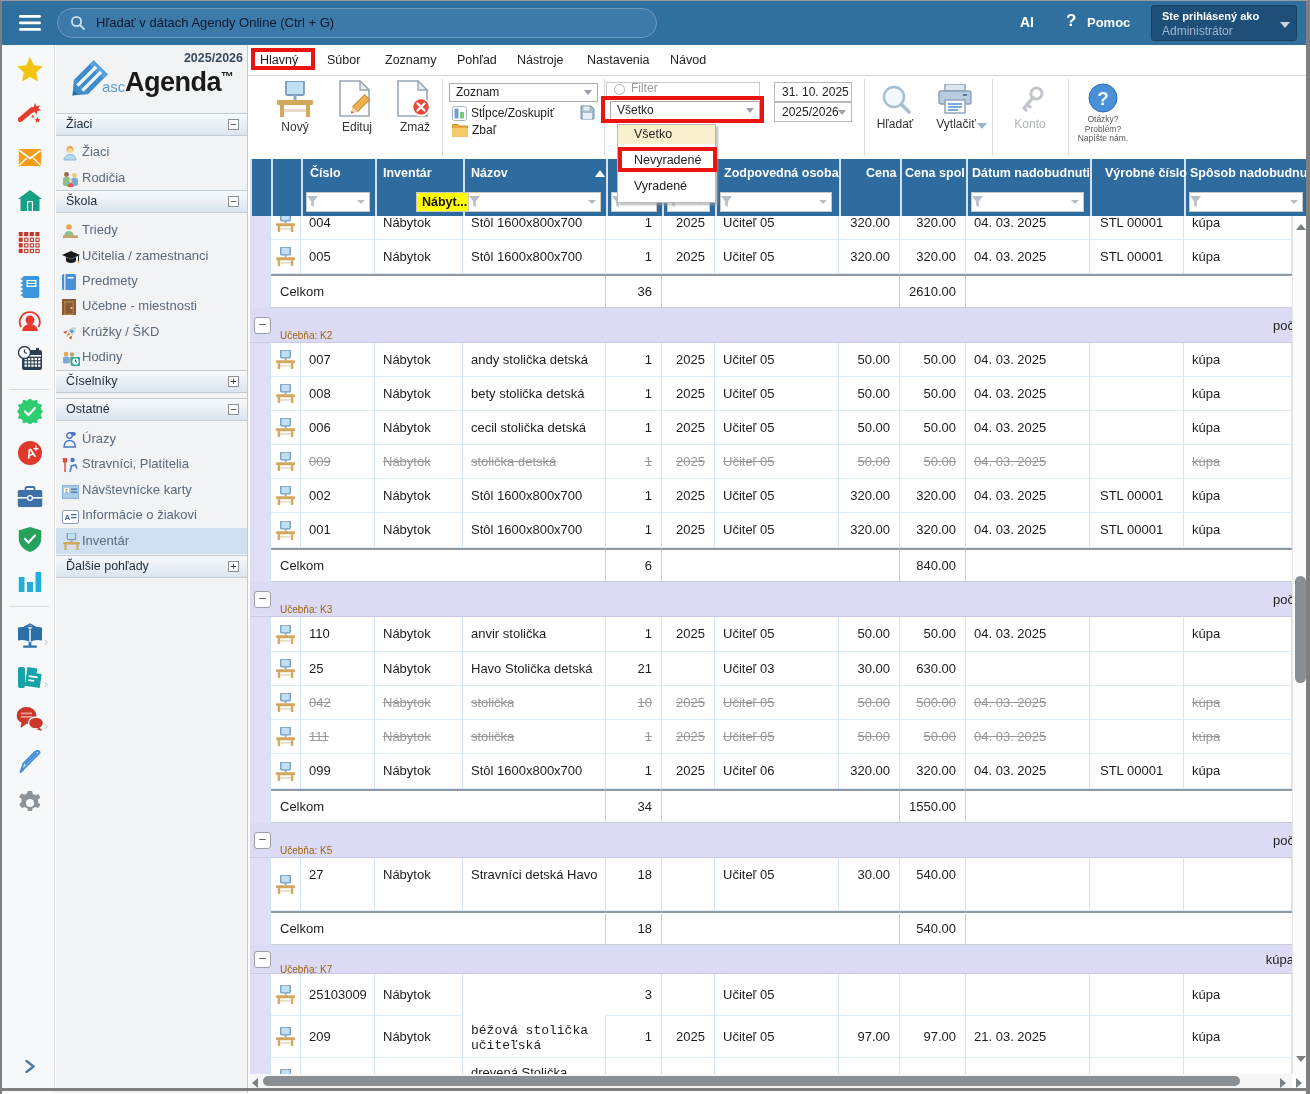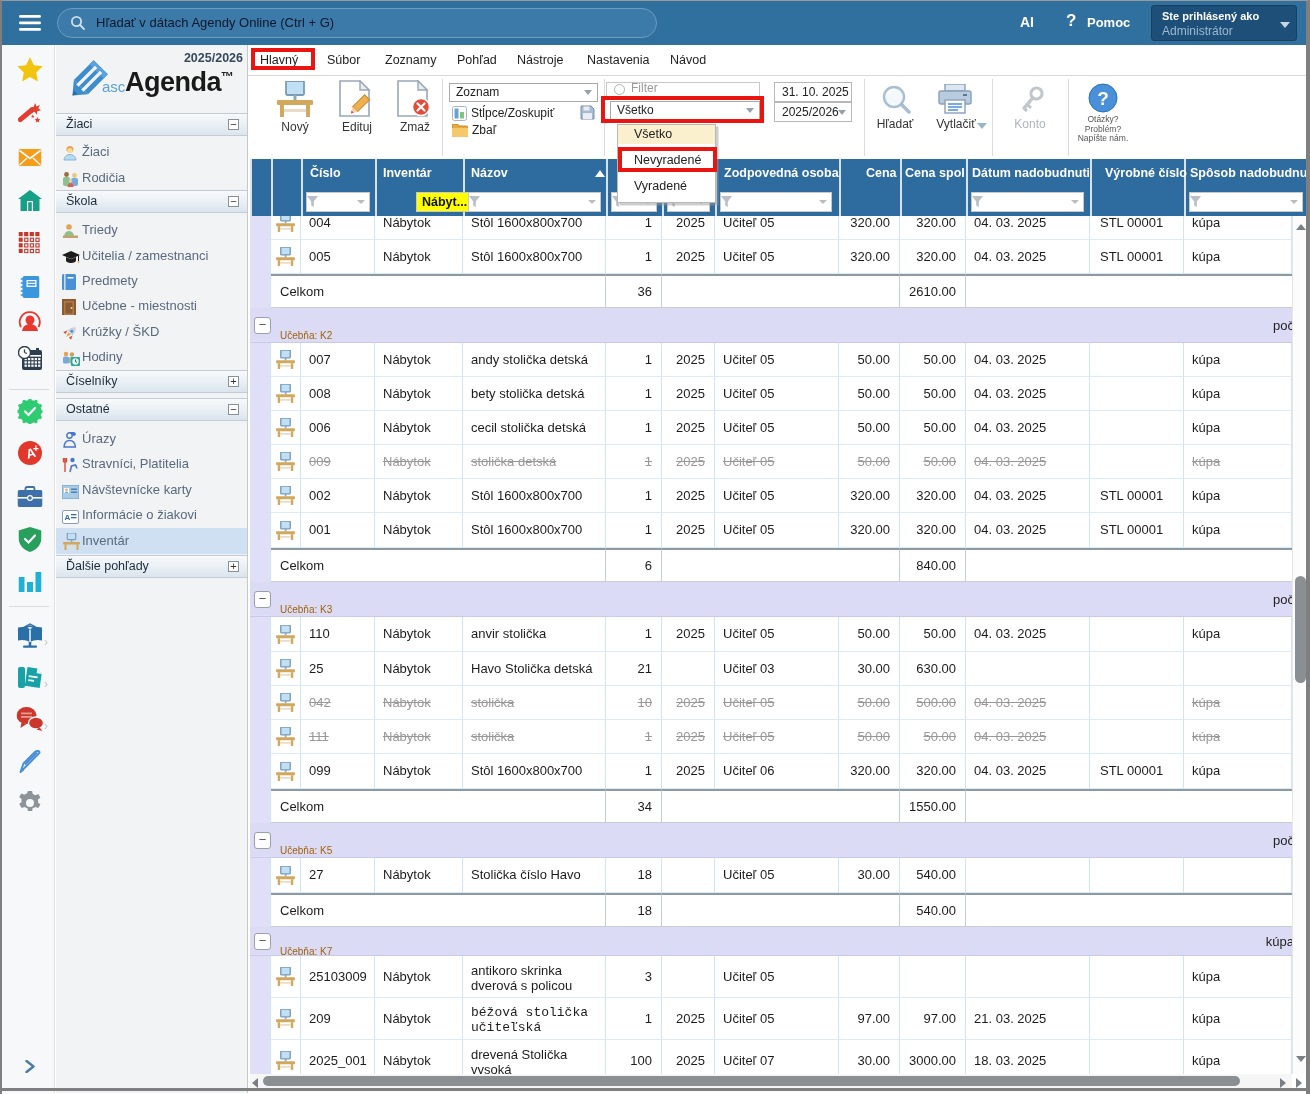--- a/index.html
+++ b/index.html
@@ -884,35 +884,35 @@
           <div class="ckcell" style="left:412px;width:238px;line-height:32px;border-top:2px solid #8f99a2;"></div>
           <div class="ckcell num" style="left:650px;width:66px;line-height:32px;border-top:2px solid #8f99a2;">1550.00</div>
           <div class="ckcell" style="left:716px;width:326px;line-height:32px;border-top:2px solid #8f99a2;border-right:none;"></div>
         </div>
         <div class="row band" style="height:35px">
           <div class="cell indent" style="left:0;width:21px;background:transparent;border-right-color:transparent;"></div>
           <div class="minusbtn">−</div>
           <div class="bandlab">Učebňa: K5</div>
           <div class="bandright">poč</div>
         </div>
-        <div class="row" style="height:35px">
+        <div class="row" style="height:53px">
           <div class="cell indent" style="left:0;width:21px"></div>
           <div class="cell desk" style="left:21px;width:30px">
             <svg width="21" height="19" viewBox="0 0 20 18">
               <rect x="5.5" y="0" width="9" height="7.5" rx="0.8" fill="#c2e0f4" stroke="#7a9cb8" stroke-width="1.3"></rect>
               <rect x="9.3" y="7.5" width="1.6" height="2.4" fill="#8aa8c0"></rect>
               <rect x="1" y="9.7" width="18" height="2.8" rx="0.8" fill="#d2a85c"></rect>
               <rect x="2.6" y="12.5" width="2.3" height="5.5" fill="#d2a85c"></rect>
               <rect x="15.1" y="12.5" width="2.3" height="5.5" fill="#d2a85c"></rect>
               <rect x="4.9" y="14.2" width="10.2" height="1.7" fill="#e8dcc8"></rect>
             </svg>
           </div>
           <div class="cell lft" style="left:51px;width:74px;line-height:34px;">27</div>
           <div class="cell lft" style="left:125px;width:88px;line-height:34px;">Nábytok</div>
-          <div class="cell lft" style="left:213px;width:143px;line-height:34px;">Stolička číslo Havo</div>
+          <div class="cell lft" style="left:213px;width:143px;line-height:34px;">Stravníci detská Havo</div>
           <div class="cell num" style="left:356px;width:56px;line-height:34px;">18</div>
           <div class="cell num" style="left:412px;width:53px;line-height:34px;"></div>
           <div class="cell lft" style="left:465px;width:124px;line-height:34px;">Učiteľ 05</div>
           <div class="cell num" style="left:589px;width:61px;line-height:34px;">30.00</div>
           <div class="cell num" style="left:650px;width:66px;line-height:34px;">540.00</div>
           <div class="cell lft" style="left:716px;width:124px;line-height:34px;"></div>
           <div class="cell lft" style="left:840px;width:94px;padding-left:10px;line-height:34px;"></div>
           <div class="cell lft" style="left:934px;width:108px;line-height:34px;"></div>
         </div>
         <div class="row" style="height:34px">
@@ -936,21 +936,20 @@
               <rect x="5.5" y="0" width="9" height="7.5" rx="0.8" fill="#c2e0f4" stroke="#7a9cb8" stroke-width="1.3"></rect>
               <rect x="9.3" y="7.5" width="1.6" height="2.4" fill="#8aa8c0"></rect>
               <rect x="1" y="9.7" width="18" height="2.8" rx="0.8" fill="#d2a85c"></rect>
               <rect x="2.6" y="12.5" width="2.3" height="5.5" fill="#d2a85c"></rect>
               <rect x="15.1" y="12.5" width="2.3" height="5.5" fill="#d2a85c"></rect>
               <rect x="4.9" y="14.2" width="10.2" height="1.7" fill="#e8dcc8"></rect>
             </svg>
           </div>
           <div class="cell lft" style="left:51px;width:74px;line-height:41px;">25103009</div>
           <div class="cell lft" style="left:125px;width:88px;line-height:41px;">Nábytok</div>
-          <div class="cell c2 lft" style="left:213px;width:143px;white-space:normal;">antikoro skrinka dverová s policou</div>
           <div class="cell num" style="left:356px;width:56px;line-height:41px;">3</div>
           <div class="cell num" style="left:412px;width:53px;line-height:41px;"></div>
           <div class="cell lft" style="left:465px;width:124px;line-height:41px;">Učiteľ 05</div>
           <div class="cell num" style="left:589px;width:61px;line-height:41px;"></div>
           <div class="cell num" style="left:650px;width:66px;line-height:41px;"></div>
           <div class="cell lft" style="left:716px;width:124px;line-height:41px;"></div>
           <div class="cell lft" style="left:840px;width:94px;padding-left:10px;line-height:41px;"></div>
           <div class="cell lft" style="left:934px;width:108px;line-height:41px;">kúpa</div>
         </div>
         <div class="row" style="height:42px">

